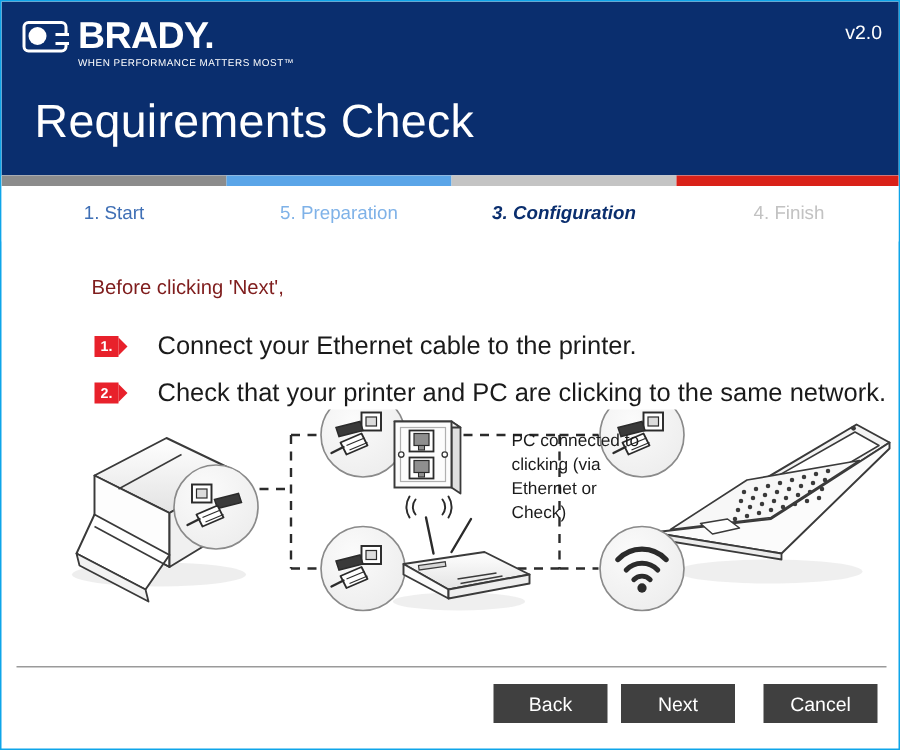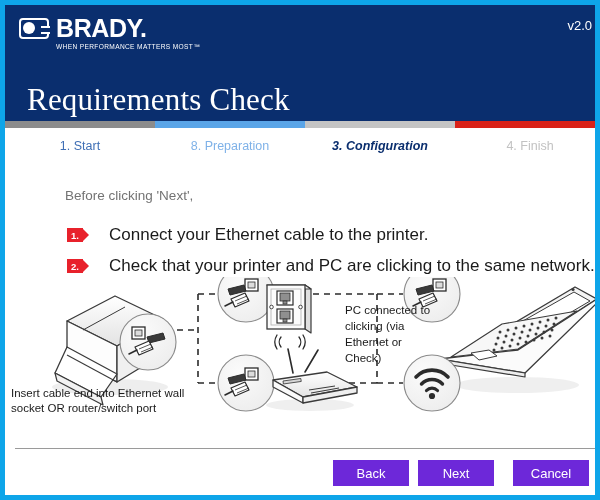--- a/index.html
+++ b/index.html
@@ -9,21 +9,21 @@
   }
   body {
     font-family: "Liberation Sans", sans-serif;
     -webkit-font-smoothing: antialiased;
   }
   #app {
     position: relative;
     width: 600px;
     height: 500px;
     box-sizing: border-box;
-    border: 5px solid #0ea5e9;
+    border: 1px solid #0ea5e9;
     background: #ffffff;
     overflow: hidden;
   }
 
   
   .header {
     position: absolute;
     left: 0; top: 0;
     width: 600px;
     height: 116px;
@@ -87,26 +87,25 @@
   .version {
     position: absolute;
     right: 13px;
     top: 13px;
     color: #ffffff;
     font-size: 13px;
   }
   .page-title {
     position: absolute;
     left: 22px;
-    top: 77px;
+    top: 62px;
     color: #ffffff;
     font-size: 31px;
     font-weight: normal;
     letter-spacing: 0.2px;
-    font-family: Liberation Serif, serif;
   }
 
   
   .steps {
     position: absolute;
     left: 0; top: 116px;
     width: 600px;
     height: 44px;
     background: #ffffff;
   }
@@ -130,21 +129,21 @@
     text-align: center;
   }
   .step-label.active { font-weight: bold; }
 
   
   .intro {
     position: absolute;
     left: 60px;
     top: 183px;
     font-size: 13.5px;
-    color: #737373;
+    color: #7f1d1d;
   }
   .bullet-row {
     position: absolute;
     left: 62px;
     display: flex;
     align-items: center;
   }
   .bullet-row.r1 { top: 220px; }
   .bullet-row.r2 { top: 251px; }
   .marker {
@@ -190,21 +189,21 @@
     left: 6px;
     top: 381px;
     font-size: 11.5px;
     color: #1a1a1a;
     line-height: 15px;
     width: 200px;
   }
   .pc-note {
     position: absolute;
     left: 340px;
-    top: 297px;
+    top: 285px;
     font-size: 11.5px;
     color: #1a1a1a;
     line-height: 16px;
     width: 92px;
   }
 
   
   .divider {
     position: absolute;
     left: 10px;
@@ -218,21 +217,21 @@
     left: 0;
     top: 455px;
     width: 600px;
     height: 34px;
   }
   .btn {
     position: absolute;
     top: 0;
     width: 76px;
     height: 26px;
-    background: #6d28d9;
+    background: #404040;
     color: #ffffff;
     font-size: 13px;
     border: none;
     cursor: pointer;
     font-family: "Liberation Sans", sans-serif;
     display: flex;
     align-items: center;
     justify-content: center;
   }
   .btn.back { left: 328px; }
@@ -258,21 +257,21 @@
 
   <div class="steps">
     <div class="step-bars" id="step-bars">
         <div class="step-bar" style="width: 25%; background: rgb(140, 140, 140);"></div>
         <div class="step-bar" style="width: 25%; background: rgb(90, 165, 232);"></div>
         <div class="step-bar" style="width: 25%; background: rgb(196, 196, 196);"></div>
         <div class="step-bar" style="width: 25%; background: rgb(217, 33, 24);"></div>
       </div>
     <div class="step-labels" id="step-labels">
         <div class="step-label" style="width: 25%; color: rgb(63, 111, 181);">1. Start</div>
-        <div class="step-label" style="width: 25%; color: rgb(127, 178, 232);">8. Preparation</div>
+        <div class="step-label" style="width: 25%; color: rgb(127, 178, 232);">5. Preparation</div>
         <div class="step-label active" style="width: 25%; color: rgb(10, 46, 110); font-style: italic;">3. Configuration</div>
         <div class="step-label" style="width: 25%; color: rgb(194, 194, 194); text-align: center;">4. Finish</div>
       </div>
   </div>
 
   <div class="intro">Before clicking 'Next',</div>
 
   <div class="bullet-row r1">
     <div class="marker">1.</div>
     <div class="bullet-text">Connect your Ethernet cable to the printer.</div>
@@ -490,24 +489,20 @@
         <g stroke="#2b2b2b" fill="none" stroke-linecap="round">
           <path d="M411 100 A 22 22 0 0 1 443 100" stroke-width="3.6"></path>
           <path d="M416.5 107 A 14.5 14.5 0 0 1 437.5 107" stroke-width="3.4"></path>
           <path d="M421.5 113.5 A 7.5 7.5 0 0 1 432.5 113.5" stroke-width="3.2"></path>
         </g>
         <circle cx="427" cy="119" r="3.1" fill="#2b2b2b"></circle>
       </g>
     </svg>
   </div>
 
-  <div class="caption">
-    <span>Insert cable end into Ethernet wall</span><br>
-    <span>socket OR router/switch port</span>
-  </div>
 
   <div class="pc-note">
     <span>PC connected to</span><br>
     <span>clicking (via</span><br>
     <span>Ethernet or Check)</span>
   </div>
 
   <div class="divider"></div>
   <div class="footer">
     <button class="btn back">Back</button>

